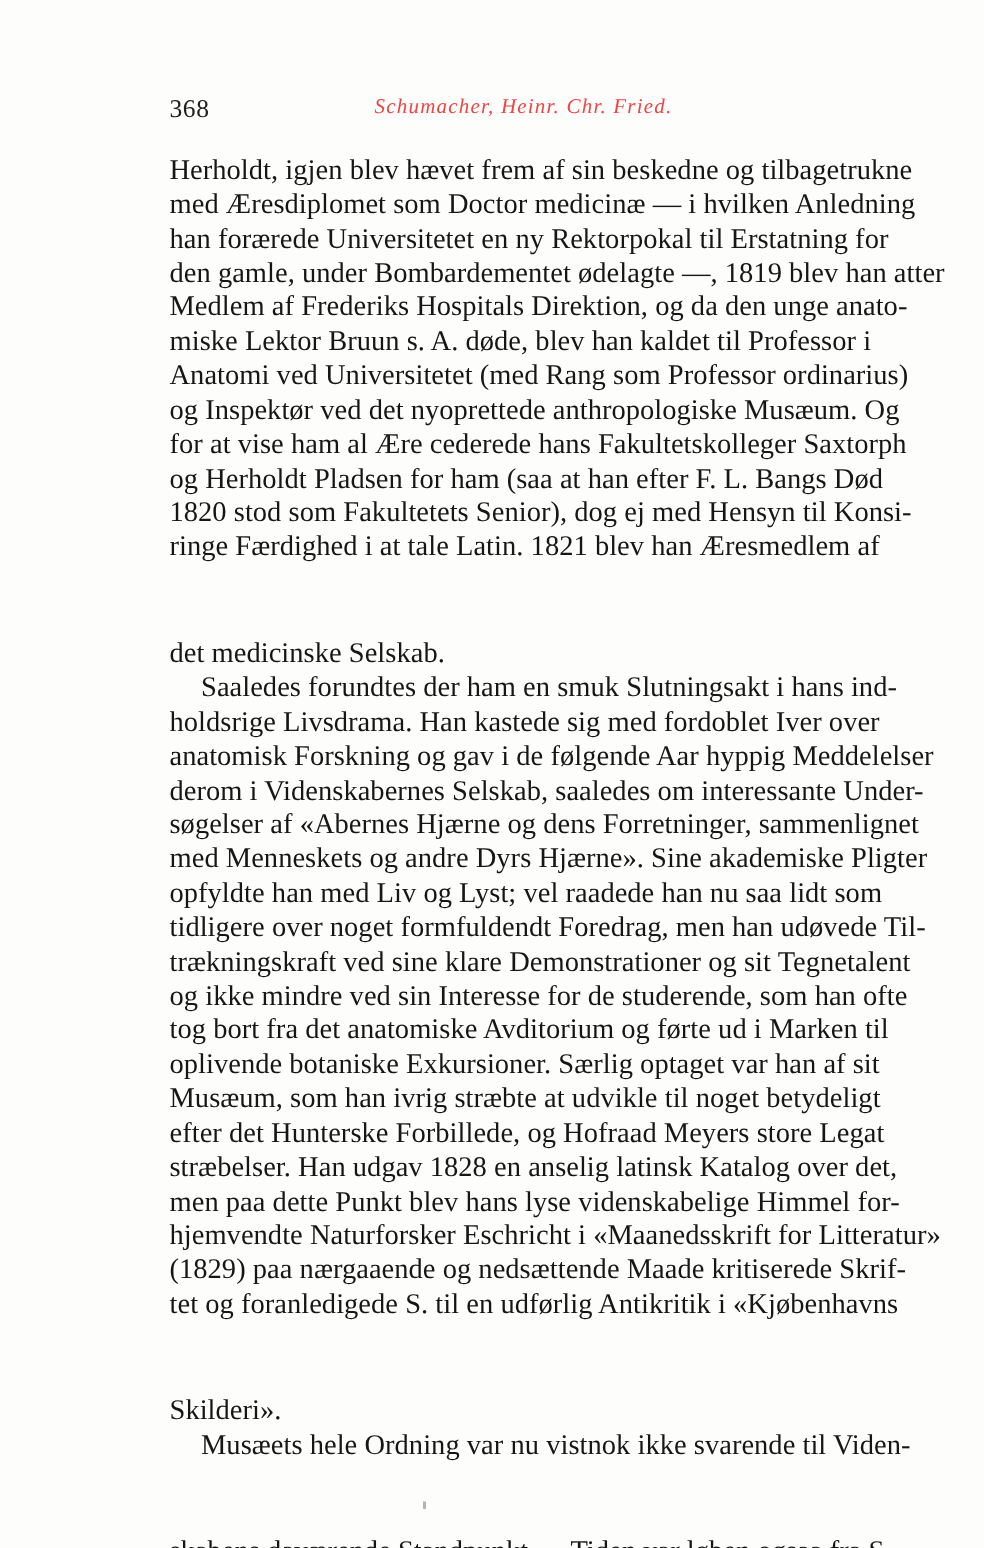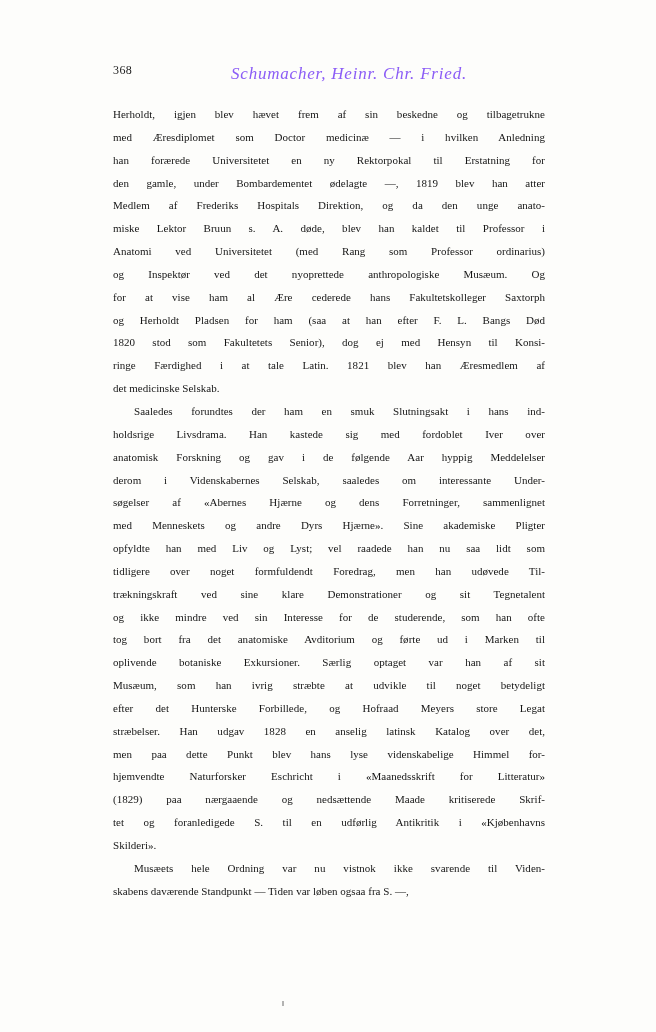--- a/index.html
+++ b/index.html
@@ -25,62 +25,63 @@
     position: absolute;
     left: 113px;
     top: 63px;
     width: 432px;
     height: 22px;
   }
   .folio {
     position: absolute;
     left: 0;
     top: 0;
-    font-size: 12px;
+    font-size: 17px;
     letter-spacing: 0.4px;
     color: #202020;
   }
   .runtitle {
     position: absolute;
     left: 0;
     right: 0;
     top: 1px;
     text-align: center;
     font-style: italic;
-    font-size: 17px;
+    font-size: 14px;
     letter-spacing: 0.8px;
-    color: #8b5cf6;
+    color: #ef4444;
     padding-left: 40px;
   }
 
   
   .textblock {
     position: absolute;
     left: 113px;
     top: 103px;
     width: 432px;
   }
   p.para {
     margin: 0;
-    font-size: 11px;
+    font-size: 19px;
     line-height: 22.85px;
     text-align: justify;
     text-align-last: left;
     color: #161616;
     letter-spacing: 0.02px;
   }
   
   .ln {
     display: block;
     text-align: justify;
     text-align-last: justify;
     white-space: nowrap;
   }
   .ln.last {
     text-align-last: left;
+    margin-top: 48px;
   }
   .ind {
     display: inline-block;
     width: 21px;
   }
 
   
   .speck {
     position: absolute;
     left: 282px;

